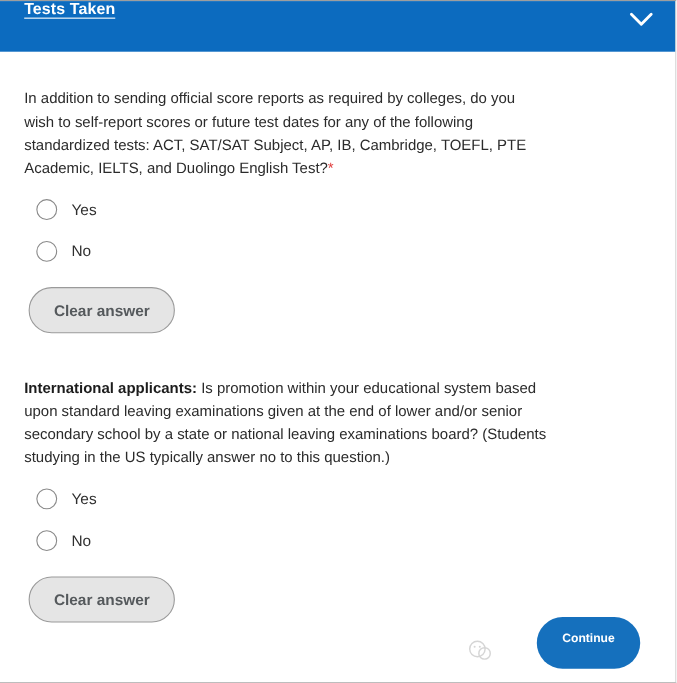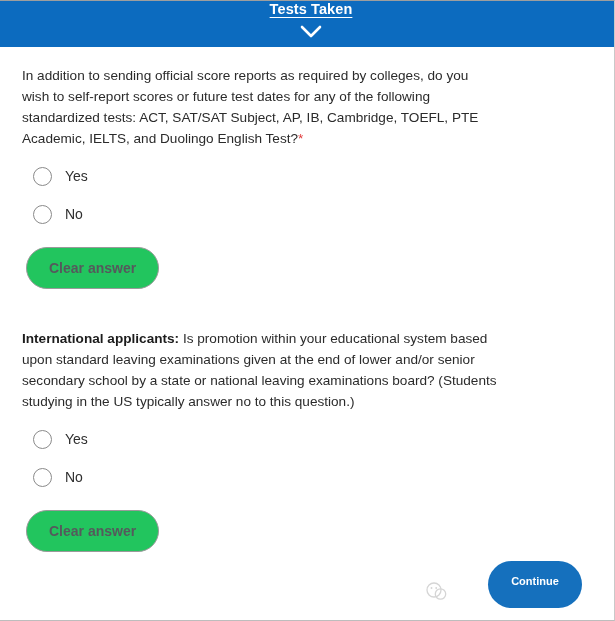--- a/index.html
+++ b/index.html
@@ -25,26 +25,25 @@
     border-right: 1px solid #c9c9c9;
     border-bottom: 1px solid #bdbdbd;
     overflow: hidden;
   }
 
   
   .section-header {
     height: 46px;
     background: #0c6bbf;
     display: flex;
-    align-items: center;
+    align-items: flex-start;
     justify-content: space-between;
     padding: 0 14px 0 22px;
     cursor: pointer;
     user-select: none;
-    flex-direction: column;
   }
   .section-header-title {
     color: #ffffff;
     font-size: 14.5px;
     font-weight: bold;
     text-decoration: underline;
     text-underline-offset: 3px;
     letter-spacing: 0.1px;
   }
   .chevron-wrap {
@@ -62,21 +61,21 @@
   }
 
   .question-block { }
 
   .question-text {
     color: #2b2b2b;
     font-size: 13.6px;
     line-height: 21px;
     max-width: 470px;
     margin: 0;
-    padding-top: 18px;
+    padding-top: 32px;
   }
   .question-text.q2 {
     padding-top: 0;
     max-width: 495px;
   }
   .q-bold { font-weight: bold; color: #1c1c1c; margin-top: 32px; }
   .req-star { color: #e03b3b; }
 
   .radio-group { margin-top: 13px; }
   .radio-row {
@@ -105,21 +104,21 @@
   .clear-btn {
     margin-top: 9px;
     margin-left: 4px;
     display: inline-flex;
     align-items: center;
     justify-content: center;
     height: 42px;
     padding: 0 22px;
     border: 1.4px solid #9a9a9a;
     border-radius: 22px;
-    background: #22c55e;
+    background: #e5e5e5;
     color: #55595c;
     font-size: 14px;
     font-weight: bold;
     font-family: "Liberation Sans", sans-serif;
     cursor: pointer;
   }
 
   .gap-between { height: 39px; }
 
   

